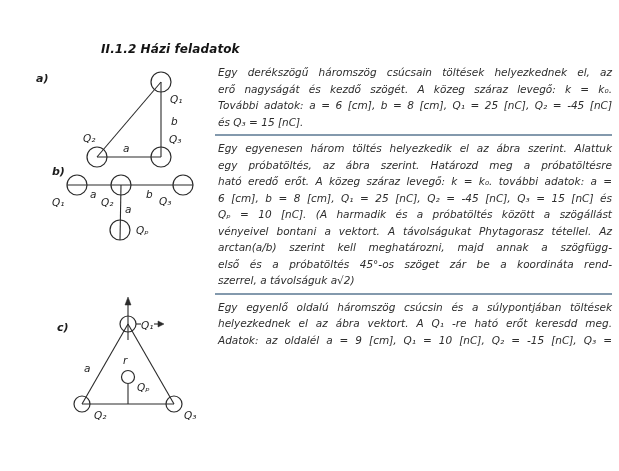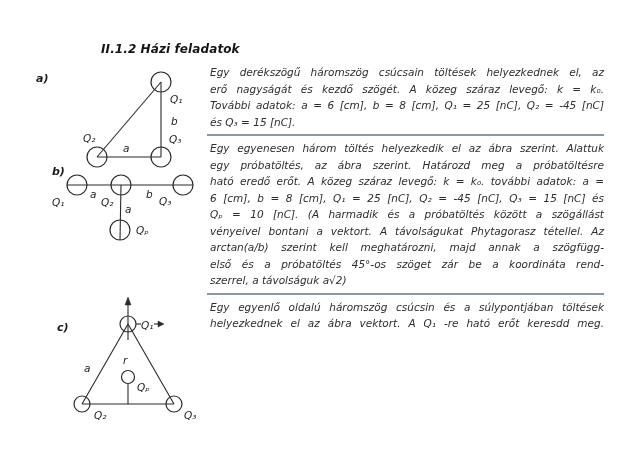--- a/index.html
+++ b/index.html
@@ -14,21 +14,21 @@
     margin-left:23px;
   }
   .diagrams { position:absolute; left:0; top:0; }
   .diagrams line, .diagrams circle, .diagrams polygon { stroke:#2b2b2b; }
   .diagrams circle { fill:none; stroke-width:1.2; }
   .diagrams line { stroke-width:1.1; }
   .diagrams polygon { fill:#2b2b2b; stroke-width:0.5; }
   .dtext { font-size:10.5px; font-style:italic; fill:#1c1c1c; }
   .dletter { font-size:11px; font-style:italic; font-weight:bold; fill:#1c1c1c; }
   .textcol {
-    position:absolute; left:210px; top:64px; width:394px;
+    position:absolute; left:218px; top:64px; width:394px;
     font-size:10.5px; font-style:italic; color:#2d2d2d;
     line-height:16.5px;
   }
   .jl { text-align:justify; text-align-last:justify; }
   .jl.last { text-align-last:left; }
   .sep {
     height:0; border-top:2px solid #8399ad;
     margin:4px 0 4px -3px; width:397px;
   }
 </style>
@@ -119,16 +119,17 @@
       <div class="jl">arctan(a/b) szerint kell meghatározni, majd annak a szögfügg-</div>
       <div class="jl">első és a próbatöltés 45°-os szöget zár be a koordináta rend-</div>
       <div class="jl last">szerrel, a távolságuk a√2)</div>
     </div>
 
     <div class="sep"></div>
 
     <div class="para">
       <div class="jl">Egy egyenlő oldalú háromszög csúcsin és a súlypontjában töltések</div>
       <div class="jl">helyezkednek el az ábra vektort. A Q₁ -re ható erőt keresdd meg.</div>
+      <div class="jl">Adatok: az oldalél a = 9 [cm], Q₁ = 10 [nC], Q₂ = -15 [nC], Q₃ =</div>
     </div>
 
   </div>
 </div>
 
 </body></html>

